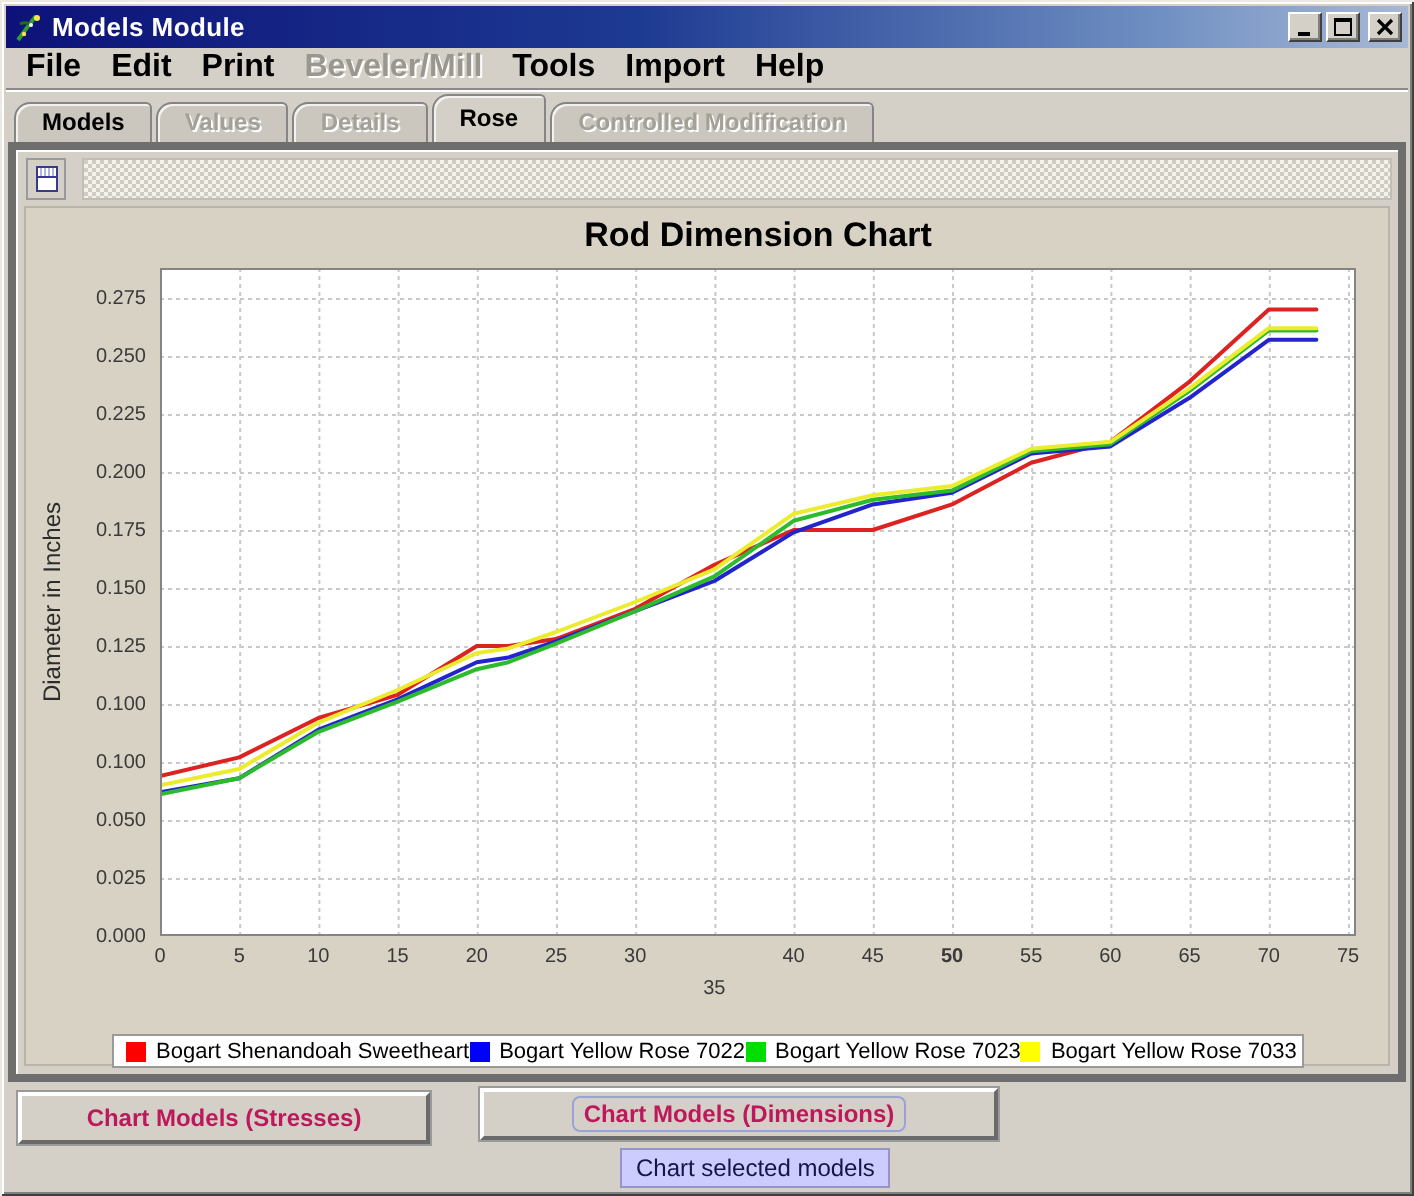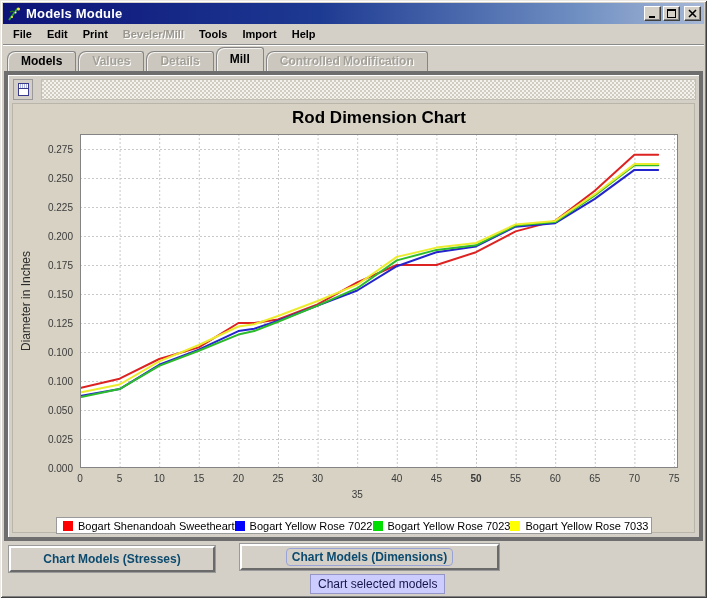--- a/index.html
+++ b/index.html
@@ -13,21 +13,21 @@
   .title-text{color:#fff;font-weight:bold;font-size:13px;letter-spacing:.2px;flex:1;
     white-space:nowrap;overflow:hidden;}
   .tb-btn{width:17px;height:15px;background:#d4d0c8;border:1px solid;border-color:#fff #404040 #404040 #fff;
     box-shadow:inset -1px -1px 0 #808080;display:flex;align-items:center;justify-content:center;
     margin-left:2px;flex:0 0 auto;padding:0;cursor:default;}
   .tb-btn.close{margin-left:4px;}
   .tb-btn svg{display:block;}
   
   .menubar{position:absolute;left:3px;top:24px;width:701px;height:21px;background:#d4d0c8;
     border-bottom:1px solid #8a8a8a;box-shadow:0 1px 0 #fff;display:flex;align-items:center;
-    gap:15px;padding:0 10px;box-sizing:border-box;font-size:11px;font-weight:bold;color:#000;}
+    gap:15px;padding:0 10px;box-sizing:border-box;font-size:16px;font-weight:bold;color:#000;}
   .menu-item{white-space:nowrap;}
   .menu-item.disabled{color:#9a978f;text-shadow:1px 1px 0 #fff;}
   
   .tabrow{position:absolute;left:7px;top:48px;width:696px;height:23px;display:flex;
     align-items:flex-end;gap:2px;}
   .tab{height:19px;line-height:19px;padding:0 13px;background:#cbc7bf;border:1px solid #858585;
     border-bottom:none;border-radius:8px 3px 0 0;box-shadow:inset 1px 1px 0 #f4f2ee;
     font-size:12px;font-weight:bold;color:#000;white-space:nowrap;}
   .tab.disabled{color:#a3a098;text-shadow:1px 1px 0 #fff;}
   .tab.selected{height:23px;line-height:23px;background:#d4d0c8;position:relative;z-index:3;}
@@ -58,21 +58,21 @@
   .y-axis-label{position:absolute;left:-62px;top:190px;width:150px;text-align:center;font-size:12px;color:#2c2c2c;
     transform:rotate(-90deg);}
   .legend{position:absolute;left:43px;top:413px;width:596px;height:17px;background:#fff;
     border:1px solid #9a9a9a;display:flex;align-items:center;justify-content:space-between;
     padding:0 6px;box-sizing:border-box;}
   .legend-item{display:flex;align-items:center;font-size:11px;color:#000;white-space:nowrap;}
   .legend-swatch{width:10px;height:10px;margin-right:5px;display:inline-block;flex:0 0 auto;}
   
   .footer-btn{position:absolute;height:26px;background:#d4d0c8;border:2px solid;
     border-color:#fff #6a6a6a #6a6a6a #fff;box-shadow:0 0 0 1px #9a9a9a;
-    font-family:"Liberation Sans",sans-serif;font-size:12px;font-weight:bold;color:#0c4a6e;
+    font-family:"Liberation Sans",sans-serif;font-size:12px;font-weight:bold;color:#be185d;
     display:flex;align-items:center;justify-content:center;padding:0;cursor:default;}
   .btn-stresses{left:9px;top:546px;width:206px;}
   .btn-dimensions{left:240px;top:544px;width:259px;}
   .focus-ring{outline:1px solid #9aa3d8;border-radius:3px;padding:1px 5px;}
   .tooltip{position:absolute;left:310px;top:574px;height:16px;line-height:16px;background:#ccccff;
     border:1px solid #9595c8;padding:1px 7px;font-size:12px;color:#15154a;white-space:nowrap;}
 </style>
 </head>
 <body>
 
@@ -112,21 +112,21 @@
     <span class="menu-item disabled">Beveler/Mill</span>
     <span class="menu-item">Tools</span>
     <span class="menu-item">Import</span>
     <span class="menu-item">Help</span>
   </div>
 
   <div class="tabrow">
     <span class="tab">Models</span>
     <span class="tab disabled">Values</span>
     <span class="tab disabled">Details</span>
-    <span class="tab selected">Mill</span>
+    <span class="tab selected">Rose</span>
     <span class="tab disabled">Controlled Modification</span>
   </div>
 
   <div class="main-frame">
 
     <div class="toolbar">
       <button class="tool-button">
         <span class="tool-glyph">
             <span class="tool-glyph-top"></span>
           </span>

